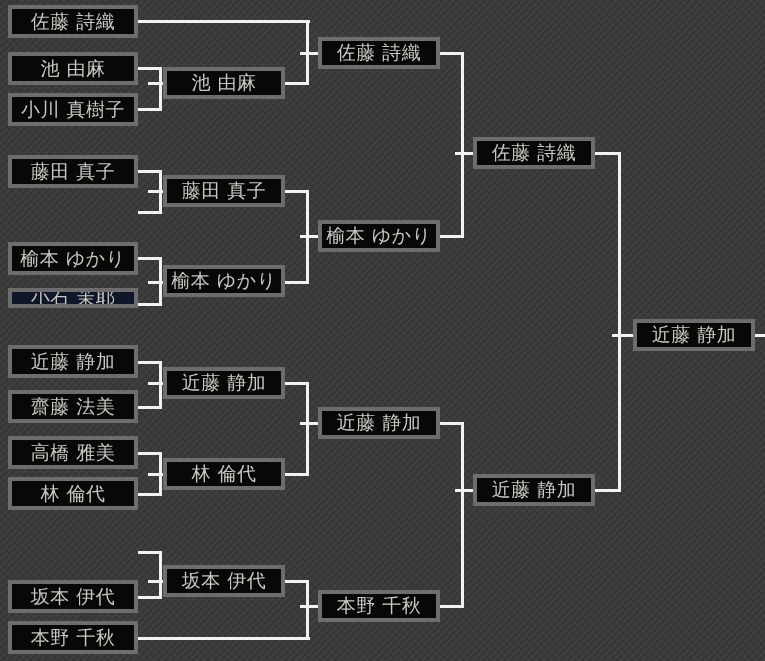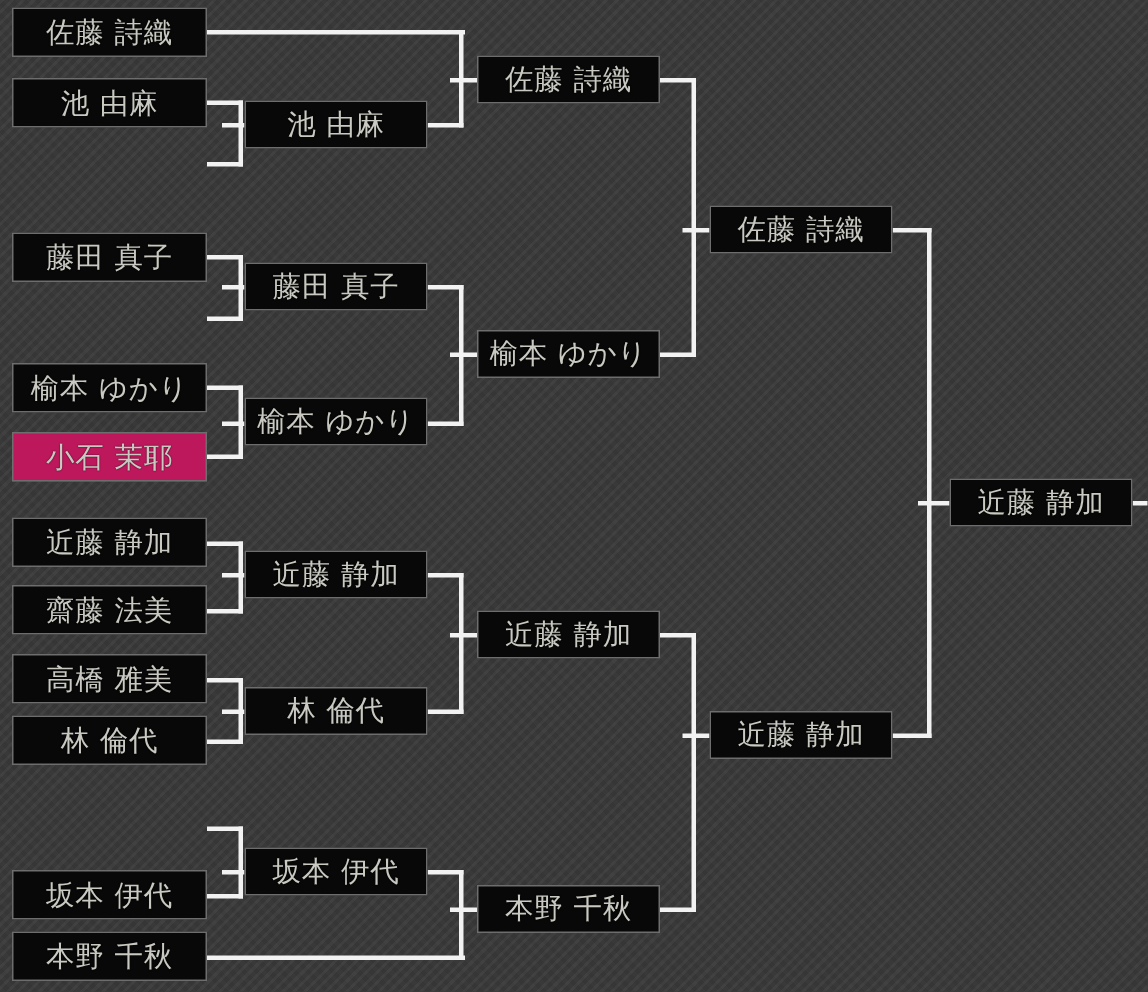--- a/index.html
+++ b/index.html
@@ -23,21 +23,21 @@
   }
   #bracket{position:absolute;left:0;top:0;width:765px;height:661px;}
 
   .conn{position:absolute;background:#f2f2f2;}
   .conn.h{height:3px;}
   .conn.v{width:3px;}
 
   .slot{
     position:absolute;
     background:#080808;
-    border:1px solid #d946ef;
+    border:4px solid #d946ef;
     box-sizing:border-box;
     display:flex;
     align-items:center;
     justify-content:center;
     color:#c9c9c2;
     letter-spacing:0.5px;
     white-space:nowrap;
     overflow:hidden;
     text-shadow:0 0 1px rgba(0,0,0,0.9);
   }
@@ -99,23 +99,24 @@
     <div class="conn h" style="left: 440px; top: 605px; width: 24px; height: 3px; background: rgb(242, 242, 242);"></div>
     <div class="conn v" style="left: 461px; top: 422px; width: 3px; height: 186px; background: rgb(242, 242, 242);"></div>
     <div class="conn h" style="left: 455px; top: 489px; width: 20px; height: 3px; background: rgb(242, 242, 242);"></div>
     <div class="conn h" style="left: 595px; top: 152px; width: 26px; height: 3px; background: rgb(242, 242, 242);"></div>
     <div class="conn h" style="left: 595px; top: 489px; width: 26px; height: 3px; background: rgb(242, 242, 242);"></div>
     <div class="conn v" style="left: 618px; top: 152px; width: 3px; height: 340px; background: rgb(242, 242, 242);"></div>
     <div class="conn h" style="left: 612px; top: 334px; width: 24px; height: 3px; background: rgb(242, 242, 242);"></div>
     <div class="conn h" style="left: 755px; top: 334px; width: 10px; height: 3px; background: rgb(242, 242, 242);"></div>
     <div class="slot r1" style="left: 8px; top: 5px; width: 130px; height: 33px; background: rgb(8, 8, 8); border-color: rgb(109, 109, 109); color: rgb(201, 201, 194);">佐藤 詩織</div>
     <div class="slot r1" style="left: 8px; top: 52px; width: 130px; height: 33px; background: rgb(8, 8, 8); border-color: rgb(109, 109, 109); color: rgb(201, 201, 194);">池 由麻</div>
+    <div class="slot r1" style="left: 8px; top: 93px; width: 130px; height: 33px; background: rgb(8, 8, 8); border-color: rgb(109, 109, 109); color: rgb(201, 201, 194);">小川 真樹子</div>
     <div class="slot r1" style="left: 8px; top: 155px; width: 130px; height: 33px; background: rgb(8, 8, 8); border-color: rgb(109, 109, 109); color: rgb(201, 201, 194);">藤田 真子</div>
     <div class="slot r1" style="left: 8px; top: 242px; width: 130px; height: 33px; background: rgb(8, 8, 8); border-color: rgb(109, 109, 109); color: rgb(201, 201, 194);">榆本 ゆかり</div>
-    <div class="slot r1" style="left: 8px; top: 288px; width: 130px; height: 33px; background: #be185d; border-color: rgb(109, 109, 109); color: rgb(201, 201, 194);">小石 茉耶</div>
+    <div class="slot r1" style="left: 8px; top: 288px; width: 130px; height: 20px; background: #0f172a; border-color: rgb(109, 109, 109); color: rgb(201, 201, 194);">小石 茉耶</div>
     <div class="slot r1" style="left: 8px; top: 345px; width: 130px; height: 33px; background: rgb(8, 8, 8); border-color: rgb(109, 109, 109); color: rgb(201, 201, 194);">近藤 静加</div>
     <div class="slot r1" style="left: 8px; top: 436px; width: 130px; height: 33px; background: rgb(8, 8, 8); border-color: rgb(109, 109, 109); color: rgb(201, 201, 194);">高橋 雅美</div>
     <div class="slot r1" style="left: 8px; top: 390px; width: 130px; height: 33px; background: rgb(8, 8, 8); border-color: rgb(109, 109, 109); color: rgb(201, 201, 194);">齋藤 法美</div>
     <div class="slot r1" style="left: 8px; top: 477px; width: 130px; height: 33px; background: rgb(8, 8, 8); border-color: rgb(109, 109, 109); color: rgb(201, 201, 194);">林 倫代</div>
     <div class="slot r1" style="left: 8px; top: 580px; width: 130px; height: 33px; background: rgb(8, 8, 8); border-color: rgb(109, 109, 109); color: rgb(201, 201, 194);">坂本 伊代</div>
     <div class="slot r1" style="left: 8px; top: 621px; width: 130px; height: 33px; background: rgb(8, 8, 8); border-color: rgb(109, 109, 109); color: rgb(201, 201, 194);">本野 千秋</div>
     <div class="slot r2" style="left: 163px; top: 67px; width: 122px; height: 32px; background: rgb(8, 8, 8); border-color: rgb(109, 109, 109); color: rgb(201, 201, 194);">池 由麻</div>
     <div class="slot r2" style="left: 163px; top: 175px; width: 122px; height: 32px; background: rgb(8, 8, 8); border-color: rgb(109, 109, 109); color: rgb(201, 201, 194);">藤田 真子</div>
     <div class="slot r2" style="left: 163px; top: 265px; width: 122px; height: 32px; background: rgb(8, 8, 8); border-color: rgb(109, 109, 109); color: rgb(201, 201, 194);">榆本 ゆかり</div>
     <div class="slot r2" style="left: 163px; top: 367px; width: 122px; height: 32px; background: rgb(8, 8, 8); border-color: rgb(109, 109, 109); color: rgb(201, 201, 194);">近藤 静加</div>

